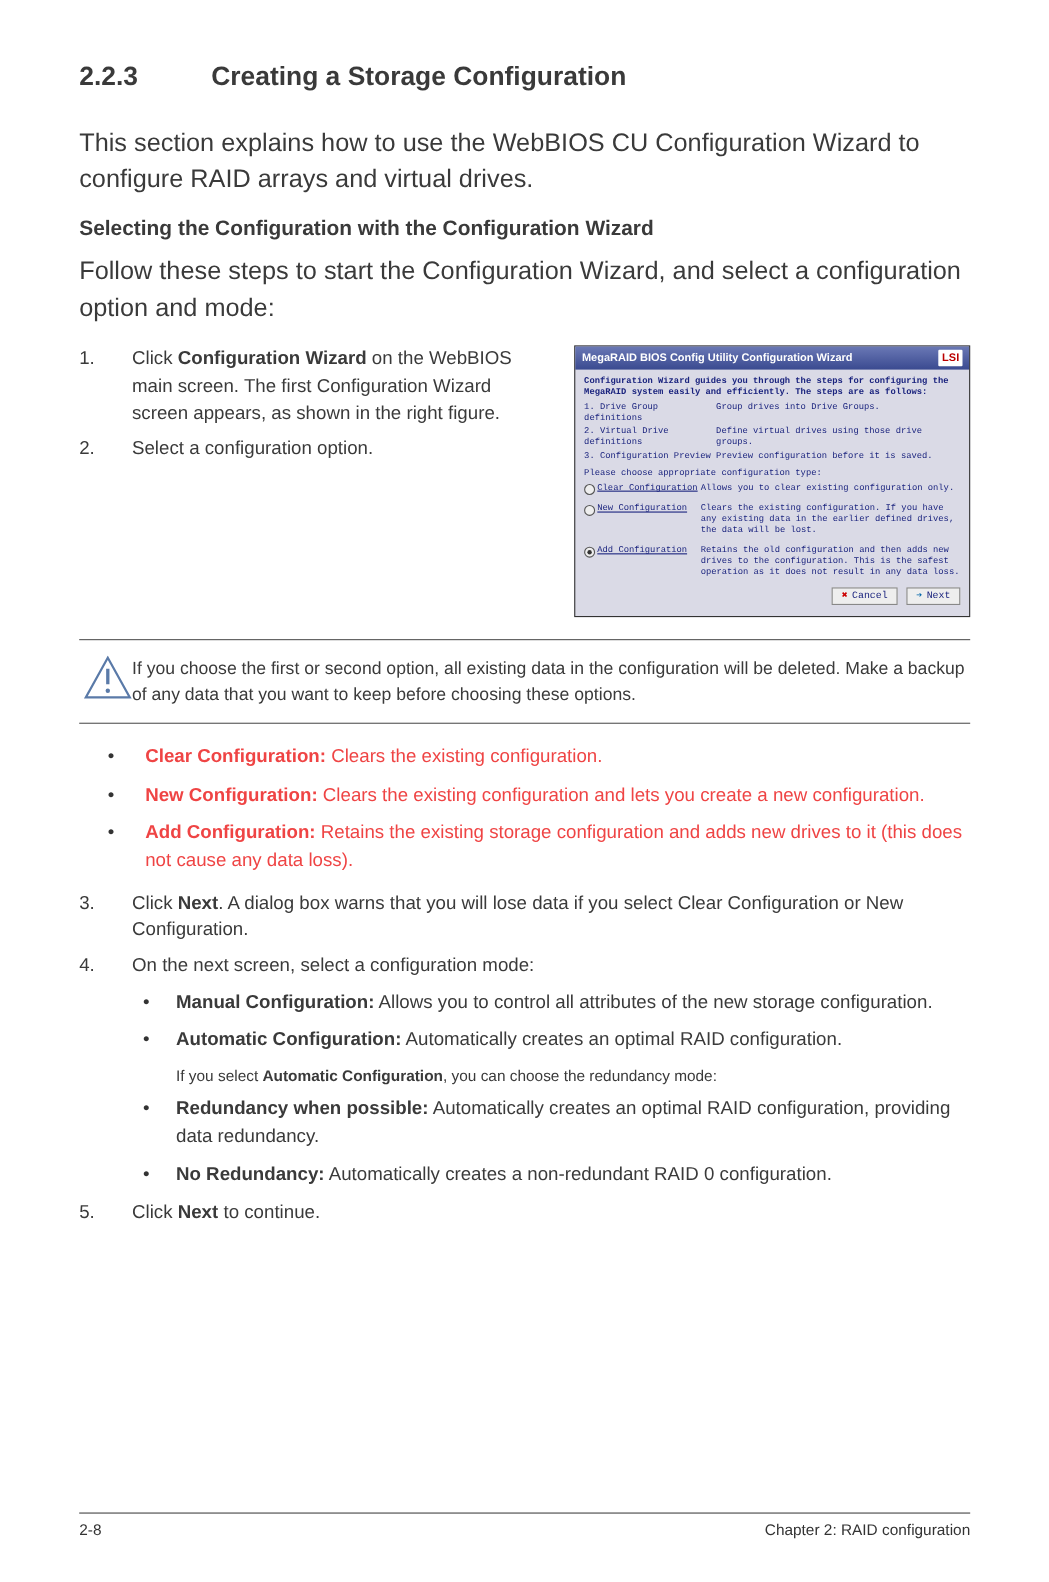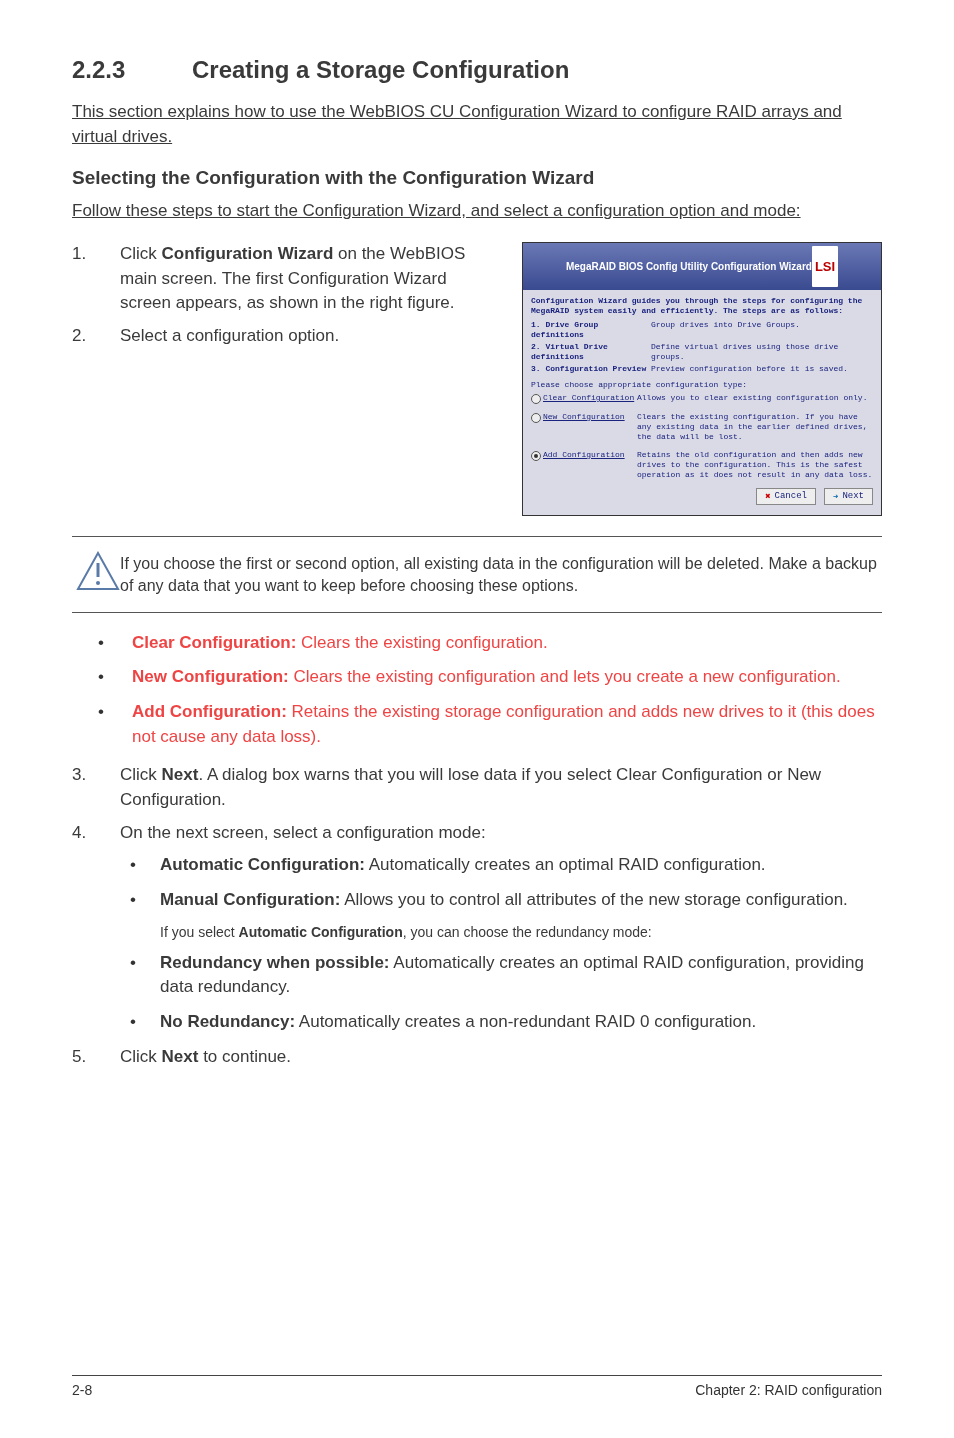--- a/index.html
+++ b/index.html
@@ -1,38 +1,38 @@
 <!DOCTYPE html>
 <html><head>
 <meta charset="utf-8">
 <style>
   * { box-sizing: border-box; margin: 0; padding: 0; }
   html, body { width: 954px; background: #fff; font-family: Arial, Helvetica, sans-serif; color: #333; }
   .page { padding: 56px 72px 40px 72px; min-height: 1438px; position: relative; }
-  h2.section-title { font-size: 24px; font-weight: bold; color: #3a3a3a; margin-bottom: 16px; }
+  h2.section-title { font-size: 24px; font-weight: bold; color: #3a3a3a; margin-bottom: 29px; }
   h2.section-title .num { display: inline-block; width: 120px; }
-  p.body { font-size: 17px; line-height: 1.45; color: #3a3a3a; margin-bottom: 18px; text-decoration: underline; }
+  p.body { font-size: 23px; line-height: 1.45; color: #3a3a3a; margin-bottom: 18px; }
   h3.subhead { font-size: 19px; font-weight: bold; color: #3a3a3a; margin-top: 16px; margin-bottom: 10px; }
   .two-col { display: flex; gap: 20px; align-items: flex-start; }
   .two-col .left { flex: 1 1 400px; }
   .two-col .right { flex: 0 0 360px; }
   ol.steps { list-style: none; padding-left: 0; }
   ol.steps > li { display: flex; margin-bottom: 8px; font-size: 17px; line-height: 1.45; color: #3a3a3a; }
   ol.steps > li .n { flex: 0 0 48px; }
   ol.steps > li .t { flex: 1 1 auto; padding-right: 8px; }
   .bold { font-weight: bold; }
 
   
   .wiz { border: 1px solid #333; background: #dadae6; font-family: "Courier New", monospace; font-size: 8px; color: #1a237e; width: 360px; }
-  .wiz-title { background: linear-gradient(#6a78b5, #3a4a90); color: #fff; padding: 3px 6px; display: flex; justify-content: center; align-items: center; font-family: Arial, sans-serif; font-size: 10px; font-weight: bold; }
-  .wiz-logo { background: #fff; color: #b00; font-weight: bold; padding: 13px 3px; font-size: 13px; border-radius: 1px; }
+  .wiz-title { background: linear-gradient(#6a78b5, #3a4a90); color: #fff; padding: 3px 6px; display: flex; justify-content: space-between; align-items: center; font-family: Arial, sans-serif; font-size: 10px; font-weight: bold; }
+  .wiz-logo { background: #fff; color: #b00; font-weight: bold; padding: 2px 3px; font-size: 10px; border-radius: 1px; }
   .wiz-body { padding: 6px 8px 10px 8px; }
   .wiz-intro { font-weight: bold; margin-bottom: 4px; line-height: 1.25; }
   .wiz-line { display: flex; margin-bottom: 2px; line-height: 1.25; }
-  .wiz-line .l { flex: 0 0 120px; font-weight: bold; }
+  .wiz-line .l { flex: 0 0 120px; }
   .wiz-line .r { flex: 1 1 auto; }
   .wiz-heading { margin-top: 6px; margin-bottom: 4px; font-weight: normal; }
   .wiz-opt { display: flex; align-items: flex-start; gap: 2px; margin-bottom: 8px; line-height: 1.25; }
   .wiz-opt .radio { flex: 0 0 10px; height: 10px; border: 1px solid #555; border-radius: 50%; margin-top: 1px; position: relative; background: #eee; }
   .wiz-opt .radio.sel::after { content: ""; position: absolute; left: 2px; top: 2px; width: 4px; height: 4px; background: #333; border-radius: 50%; }
   .wiz-opt .lbl { flex: 0 0 92px; text-decoration: underline; }
   .wiz-opt .desc { flex: 1 1 auto; }
   .wiz-buttons { display: flex; justify-content: flex-end; gap: 8px; margin-top: 6px; }
   .wiz-btn { border: 1px solid #888; background: #eee; padding: 2px 8px; font-size: 9px; display: inline-flex; align-items: center; gap: 4px; }
   .wiz-btn .x { color: #c00; font-weight: bold; }
@@ -157,22 +157,22 @@
       <span class="n">3.</span>
       <span class="t"><span>Click </span><span class="bold">Next</span><span>. A dialog box warns that you will lose data if you select Clear Configuration or New Configuration.</span></span>
     </li>
     <li>
       <span class="n">4.</span>
       <span class="t">On the next screen, select a configuration mode:</span>
     </li>
   </ol>
 
   <ul class="sub-bullets">
+    <li><span class="bold">Manual Configuration:</span><span> Allows you to control all attributes of the new storage configuration.</span></li>
     <li><span class="bold">Automatic Configuration:</span><span> Automatically creates an optimal RAID configuration.</span></li>
-    <li><span class="bold">Manual Configuration:</span><span> Allows you to control all attributes of the new storage configuration.</span></li>
   </ul>
 
   <p class="indent-para"><span>If you select </span><span class="bold">Automatic Configuration</span><span>, you can choose the redundancy mode:</span></p>
 
   <ul class="sub-bullets">
     <li><span class="bold">Redundancy when possible:</span><span> Automatically creates an optimal RAID configuration, providing data redundancy.</span></li>
     <li><span class="bold">No Redundancy:</span><span> Automatically creates a non-redundant RAID 0 configuration.</span></li>
   </ul>
 
   <ol class="steps sub">

